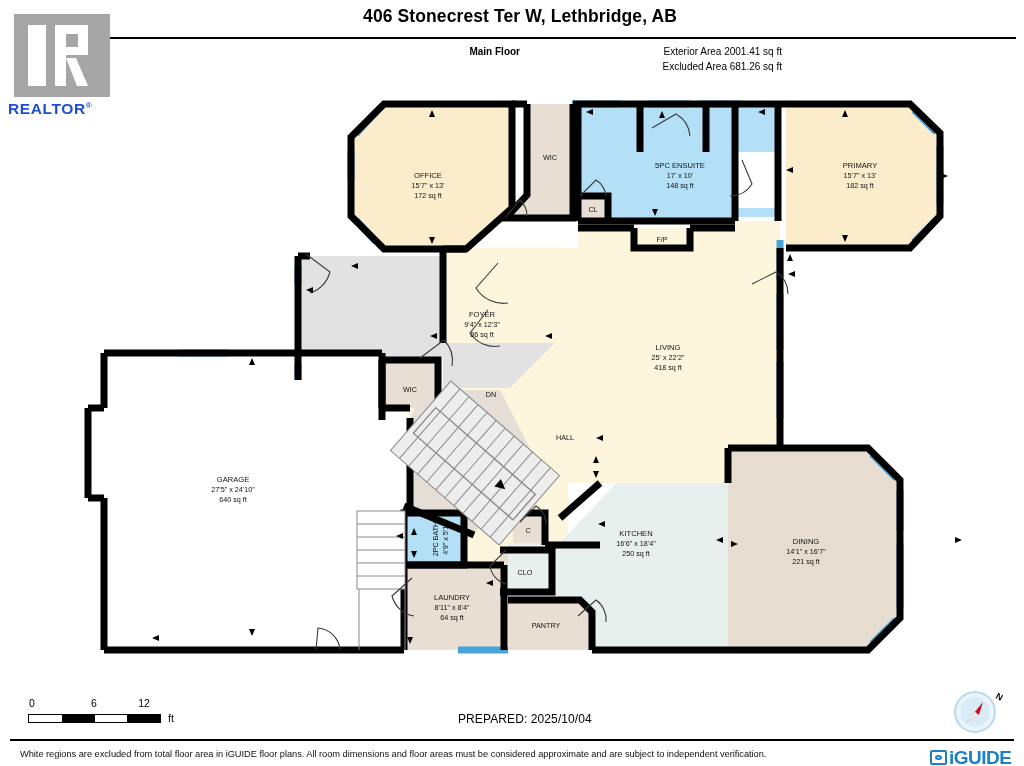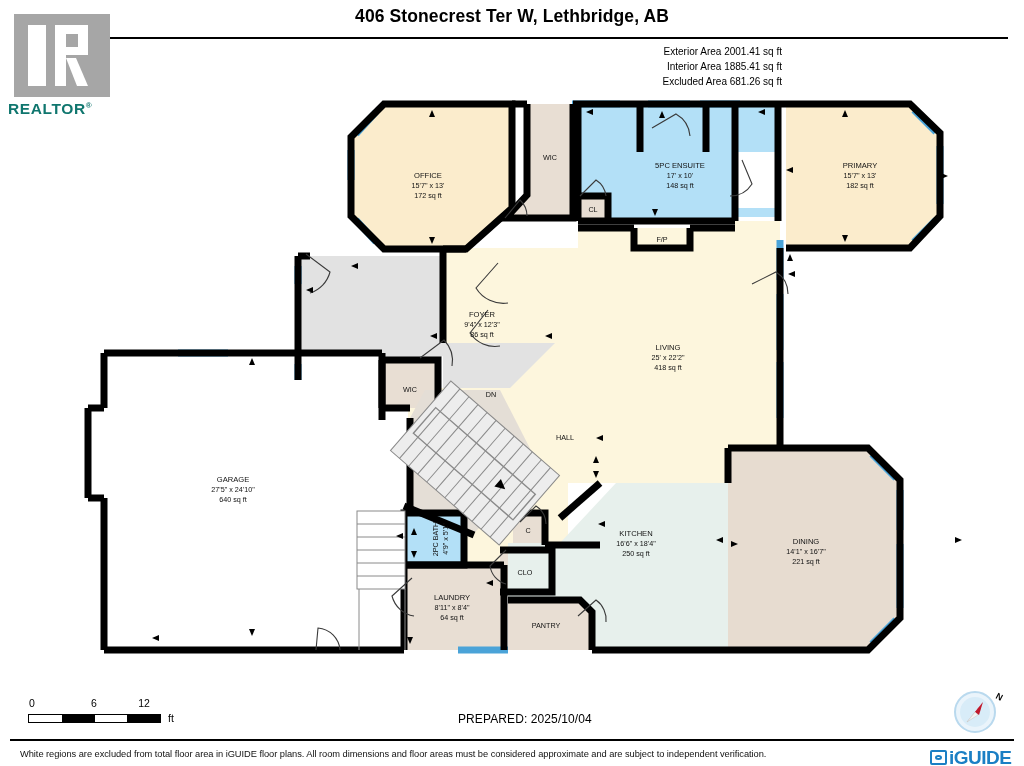--- a/index.html
+++ b/index.html
@@ -13,21 +13,21 @@
     height: 766px;
     font-family: "Liberation Sans", sans-serif;
     color: #000;
     position: relative;
     overflow: hidden;
   }
 
   
   #header {
     position: absolute;
-    left: 0; top: 0;
+    left: 8px; top: 0;
     width: 860px; height: 44px; padding-left: 28px;
   }
   #page-title {
     position: absolute;
     left: 0; top: 6px;
     width: 1024px;
     text-align: center;
     font-size: 17.5px;
     font-weight: bold;
     letter-spacing: 0.1px;
@@ -54,21 +54,21 @@
   .rl-bar {
     position: absolute;
     background: #ffffff;
   }
   #realtor-word {
     position: absolute;
     left: 0; top: 86px;
     width: 120px;
     font-size: 15.5px;
     font-weight: bold;
-    color: #0f766e;
+    color: #1d4ed8;
     letter-spacing: 0.6px;
   }
   #realtor-word sup { font-size: 8px; }
 
   
   #floor-summary {
     position: absolute;
     left: 452px; top: 44px;
     width: 330px;
     font-size: 10px;
@@ -207,23 +207,23 @@
       <polygon points="52,44 62,44 74,72 63,72" fill="#ffffff"></polygon>
     </svg>
   </div>
   <div id="realtor-word">
     <span>REALTOR</span><sup>®</sup>
   </div>
 </div>
 
 <div id="floor-summary">
   <div class="fs-row">
+    <div id="floor-label">Main Floor</div>
     <div id="floor-areas">
       <div>Exterior Area 2001.41 sq ft</div>
-      <div>Interior Area 1885.41 sq ft</div>
       <div>Excluded Area 681.26 sq ft</div>
     </div>
   </div>
 </div>
 
 <div id="plan-canvas">
 <svg id="plan-svg" width="1024" height="580" viewBox="0 0 1024 580" xmlns="http://www.w3.org/2000/svg">
   <defs>
     <g id="arrow-up">
           <polygon points="0,0 -3,5 3,5" fill="#000"></polygon>

